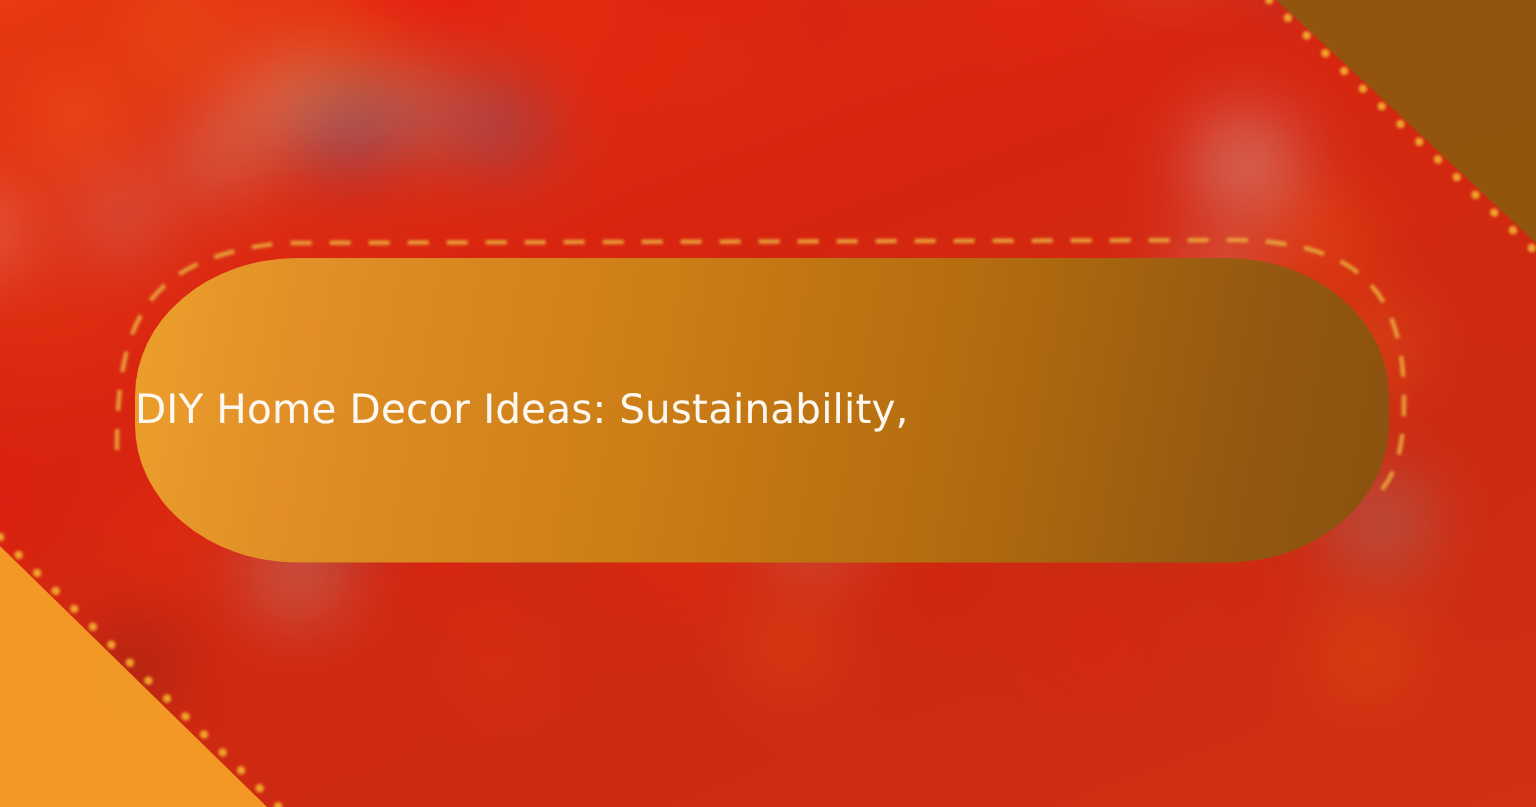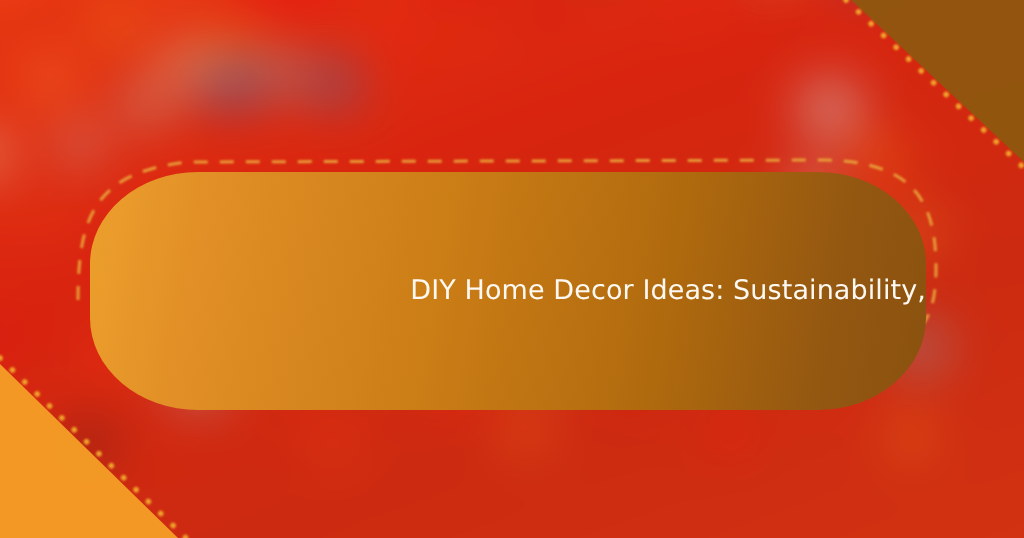--- a/index.html
+++ b/index.html
@@ -90,32 +90,32 @@
     width:1024px; height:538px;
     pointer-events:none;
   }
 
   
   .card{
     position:absolute;
     left:90px;
     top:172px;
     width:836px;
-    height:238px;
+    height:203px;
     border-radius:108px / 92px;
     background:linear-gradient(100deg,
         #eda02d 0%,
         #e18f26 14%,
         #cb7d16 42%,
         #b06a0e 68%,
         #935711 88%,
         #8a520f 100%);
     display:flex;
     flex-direction:column;
-    align-items:flex-end;
+    align-items:flex-start;
     justify-content:center;
   }
 
   .card-title{
     color:#fdf9f2;
     font-size:27px;
     line-height:44px;
     font-weight:400;
     letter-spacing:.1px;
     text-align:center;

